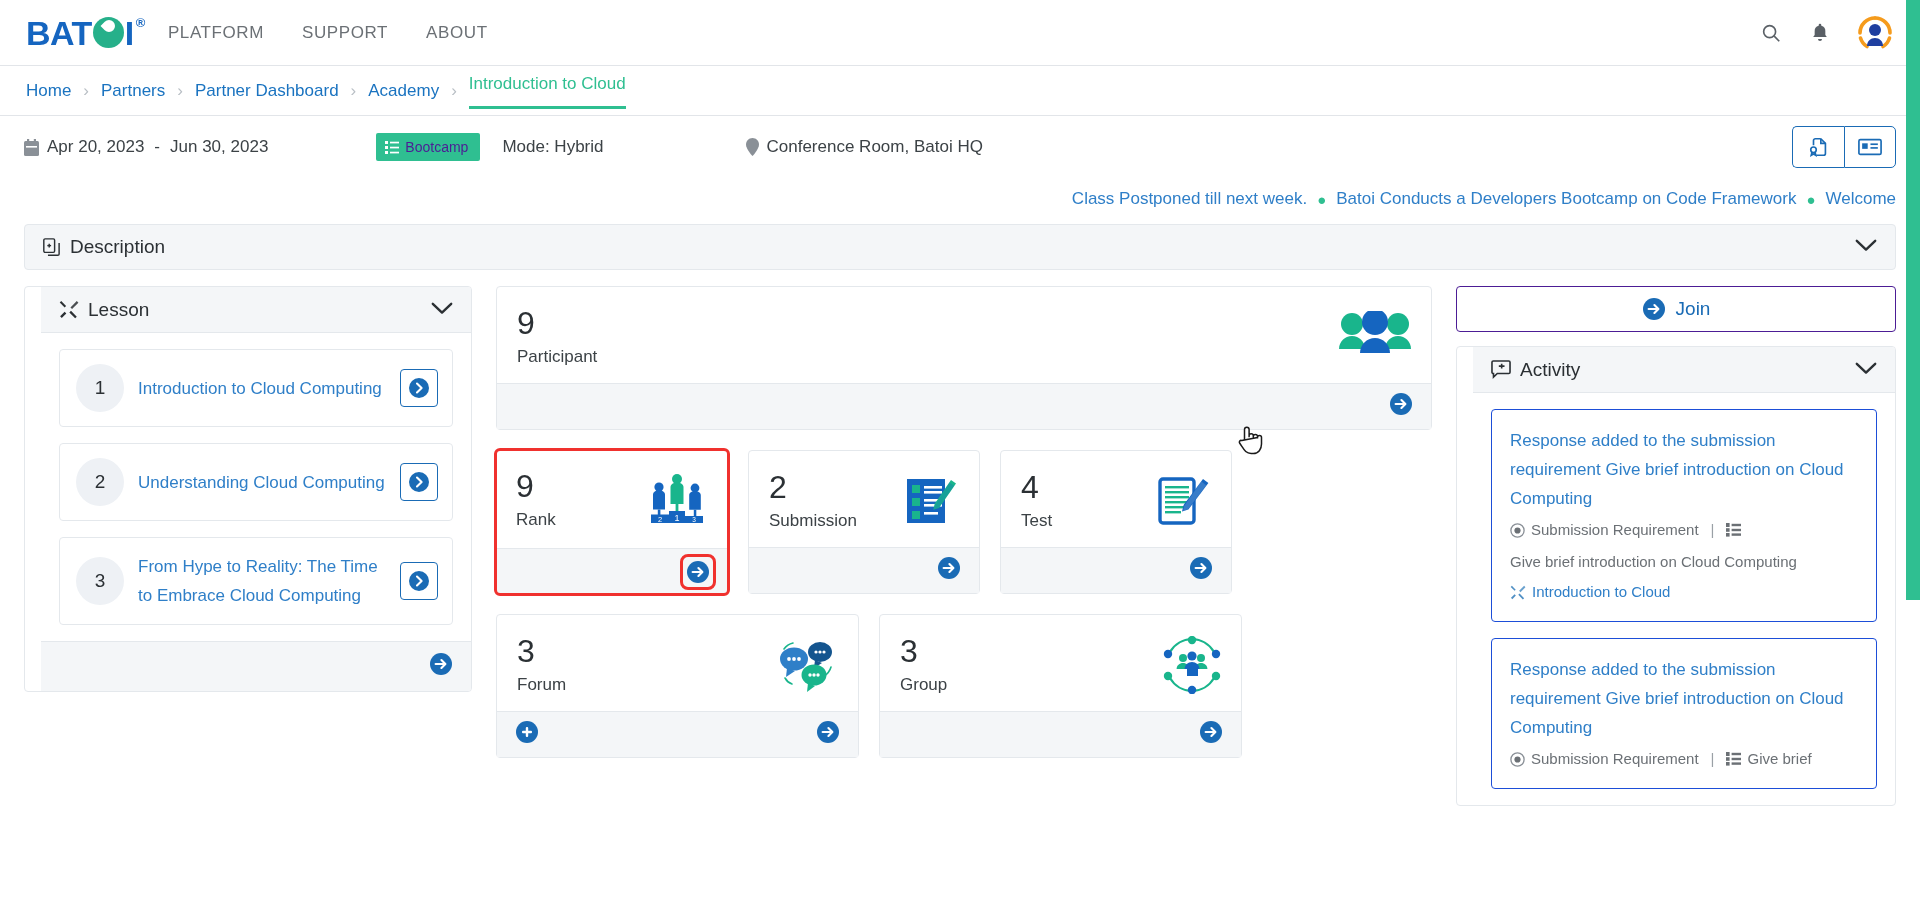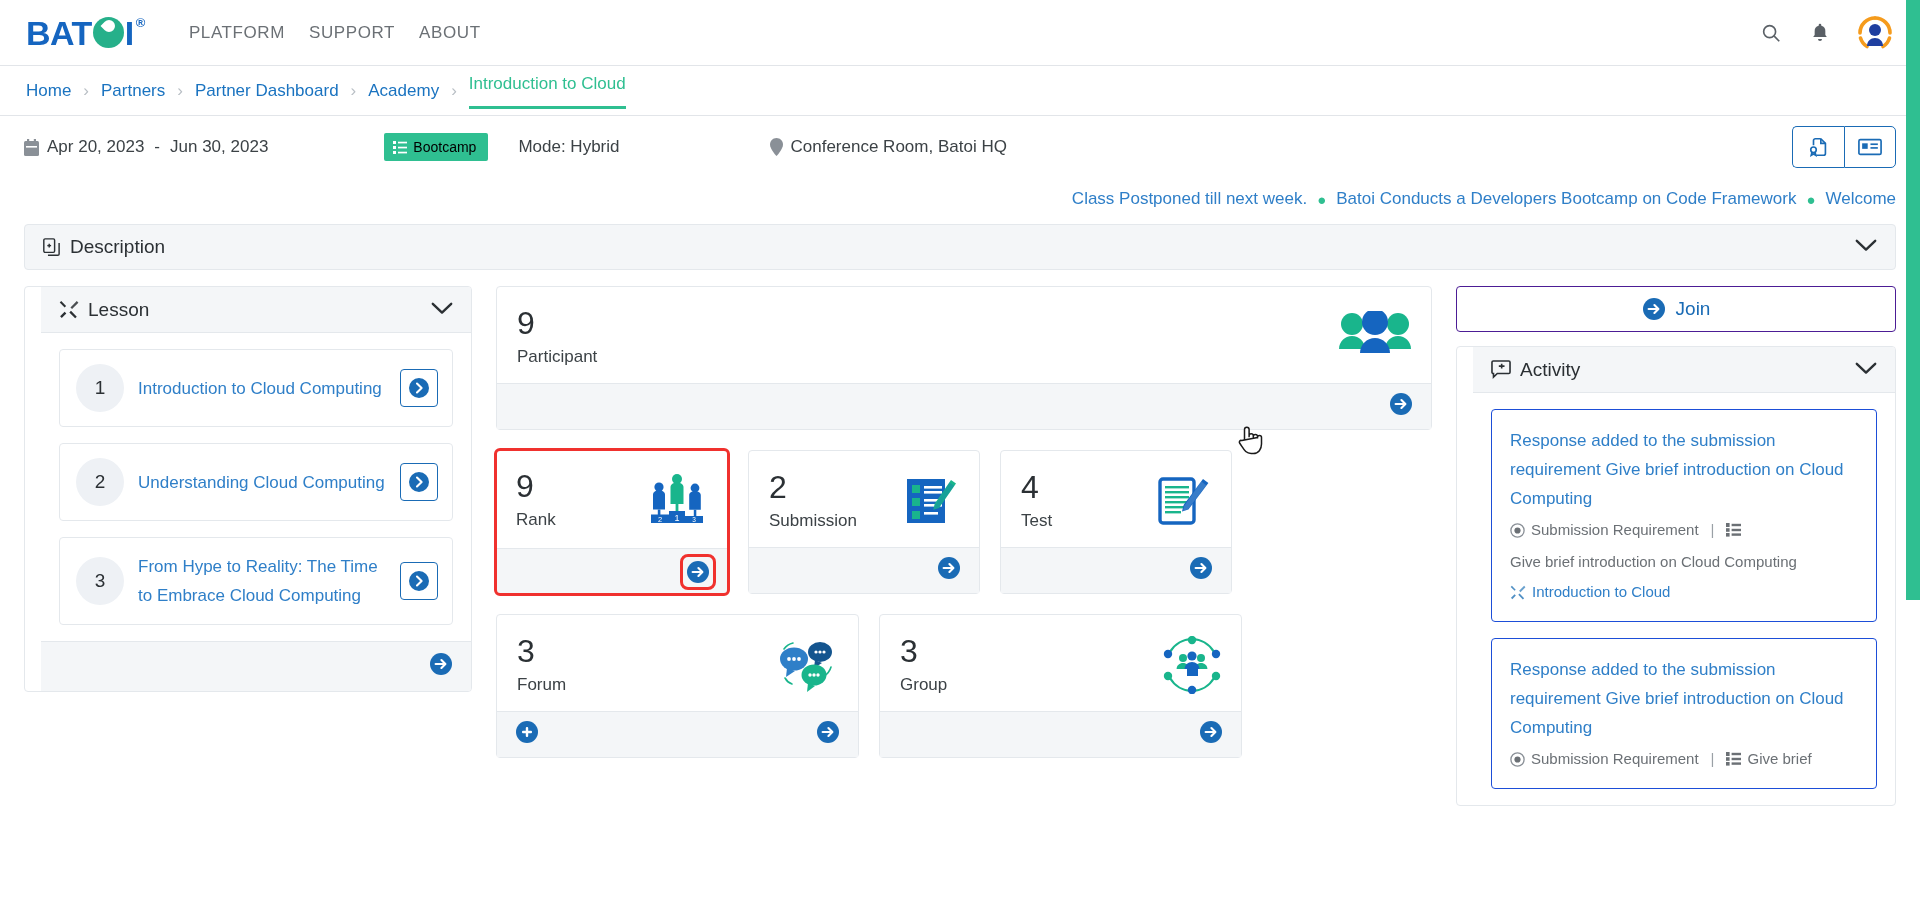--- a/index.html
+++ b/index.html
@@ -15,21 +15,21 @@
   
   .topnav {
     height:66px;
     display:flex;
     align-items:center;
     padding:0 28px 0 26px;
     border-bottom:1px solid #e2e5e9;
     background:#fff;
     position:relative;
   }
-  .logo { display:flex; align-items:flex-start; margin-right:44px; }
+  .logo { display:flex; align-items:flex-start; margin-right:23px; }
   .logo-text {
     font-size:34px;
     font-weight:bold;
     letter-spacing:-0.5px;
     color:#1565c0;
     line-height:34px;
     font-family:"Liberation Sans", sans-serif;
     display:flex;
     align-items:center;
   }
@@ -44,21 +44,21 @@
   }
   .logo-o::after{
     content:"";
     position:absolute;
     width:12px;height:12px;
     background:#fff;
     border-radius:50% 50% 50% 0;
     top:3px;left:10px;
     transform:rotate(45deg);
   }
-  .nav-links { display:flex; gap:24px; }
+  .nav-links { display:flex; gap:38px; }
   .nav-link {
     color:#6b7075;
     font-size:17px;
     letter-spacing:0.6px;
     cursor:pointer;
     text-decoration:none;
   }
   .nav-right { margin-left:auto; display:flex; align-items:center; gap:28px; }
   .icon-btn { cursor:pointer; display:flex; align-items:center; justify-content:center; }
 
@@ -80,28 +80,28 @@
     position:absolute; left:0; right:0; bottom:-1px;
     height:3px; background:#2fbf91;
   }
 
   
   .infobar {
     height:62px;
     display:flex;
     align-items:center;
     padding:0 24px;
-    gap:16px;
+    gap:8px;
     background:#fff;
   }
   .ib-item { display:flex; align-items:center; color:#3c4246; font-size:17px; }
   .ib-dates { margin-right:100px; }
   .badge-bootcamp {
     background:#2fbf91;
-    color:#000000;
+    color:#4c1d95;
     font-size:14px;
     padding:6px 12px 6px 9px;
     display:inline-flex;
     align-items:center;
     gap:6px;
     border-radius:2px;
     margin-right:14px;
     cursor:pointer;
     text-align:right;
   }

